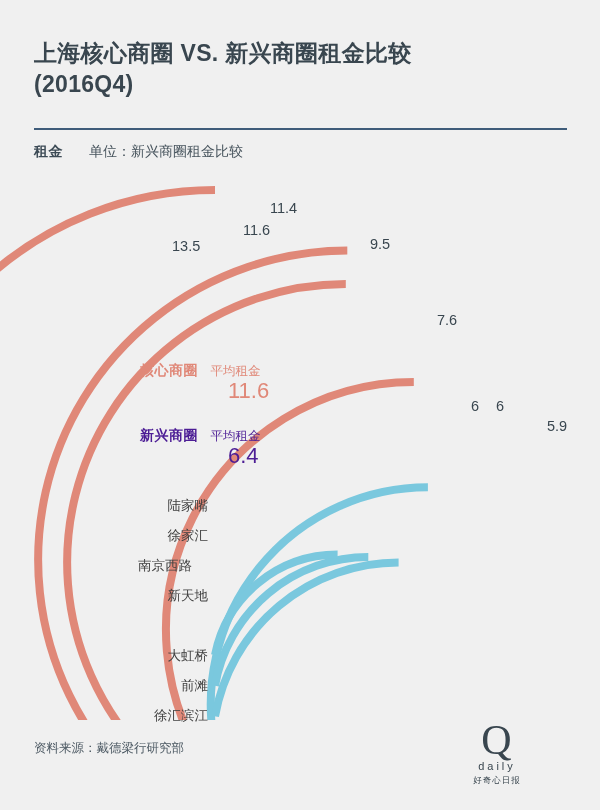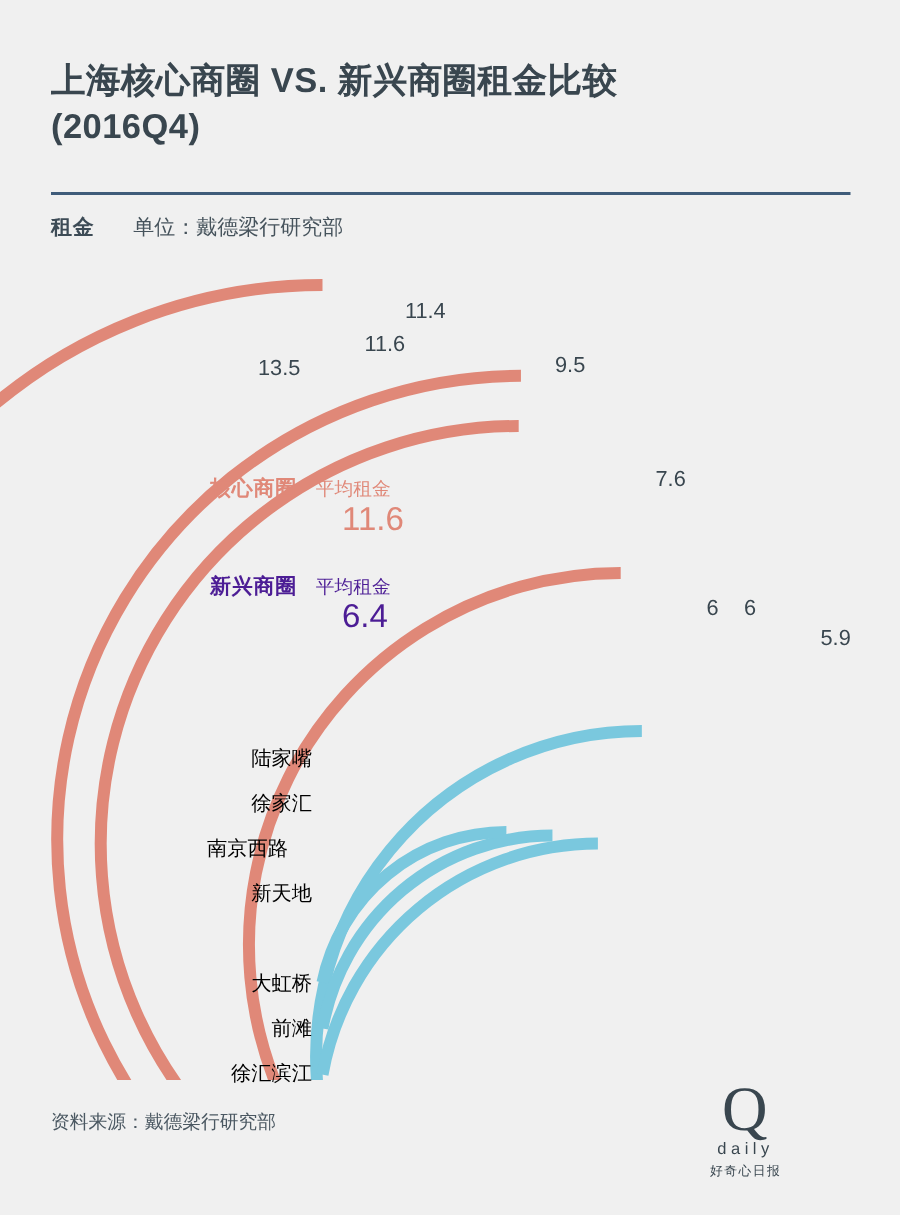--- a/index.html
+++ b/index.html
@@ -106,26 +106,27 @@
   }
   .val-label {
     position: absolute;
     font-size: 14.5px;
     color: #39464f;
     white-space: nowrap;
   }
   .cat-label {
     position: absolute;
     font-size: 13.5px;
-    color: #000000;
+    color: #404040;
     white-space: nowrap;
     text-align: right;
   }
   .legend {
     position: absolute;
+    margin-top: 44px;
   }
   .legend .grp-name {
     font-size: 14px;
     font-weight: bold;
     letter-spacing: 0.5px;
   }
   .legend .avg-text {
     font-size: 12.5px;
     margin-left: 8px;
   }
@@ -145,21 +146,21 @@
 
   <div class="title">
     <span>上海核心商圈 VS. 新兴商圈租金比较</span>
     <span class="line2">(2016Q4)</span>
   </div>
 
   <div class="rule"></div>
 
   <div class="subhead">
     <span class="label">租金</span>
-    <span class="unit">单位：戴德梁行研究部</span>
+    <span class="unit">单位：新兴商圈租金比较</span>
   </div>
 
   <div class="chart">
     <svg width="600" height="560" viewBox="0 0 600 560">
 
       <g fill="none" stroke-linecap="butt" stroke-width="8">
           <path d="M 215 710 A 340 340 0 0 1 215.0 30.0" stroke="#e08878"></path>
           <path d="M 215 679.2857142857142 A 309.2857142857143 309.2857142857143 0 0 1 347.3 90.5" stroke="#e08878"></path>
           <path d="M 215 648.5714285714286 A 278.57142857142856 278.57142857142856 0 0 1 345.8 124.0" stroke="#e08878"></path>
           <path d="M 215 617.8571428571429 A 247.85714285714286 247.85714285714286 0 0 1 413.8 222.0" stroke="#e08878"></path>

